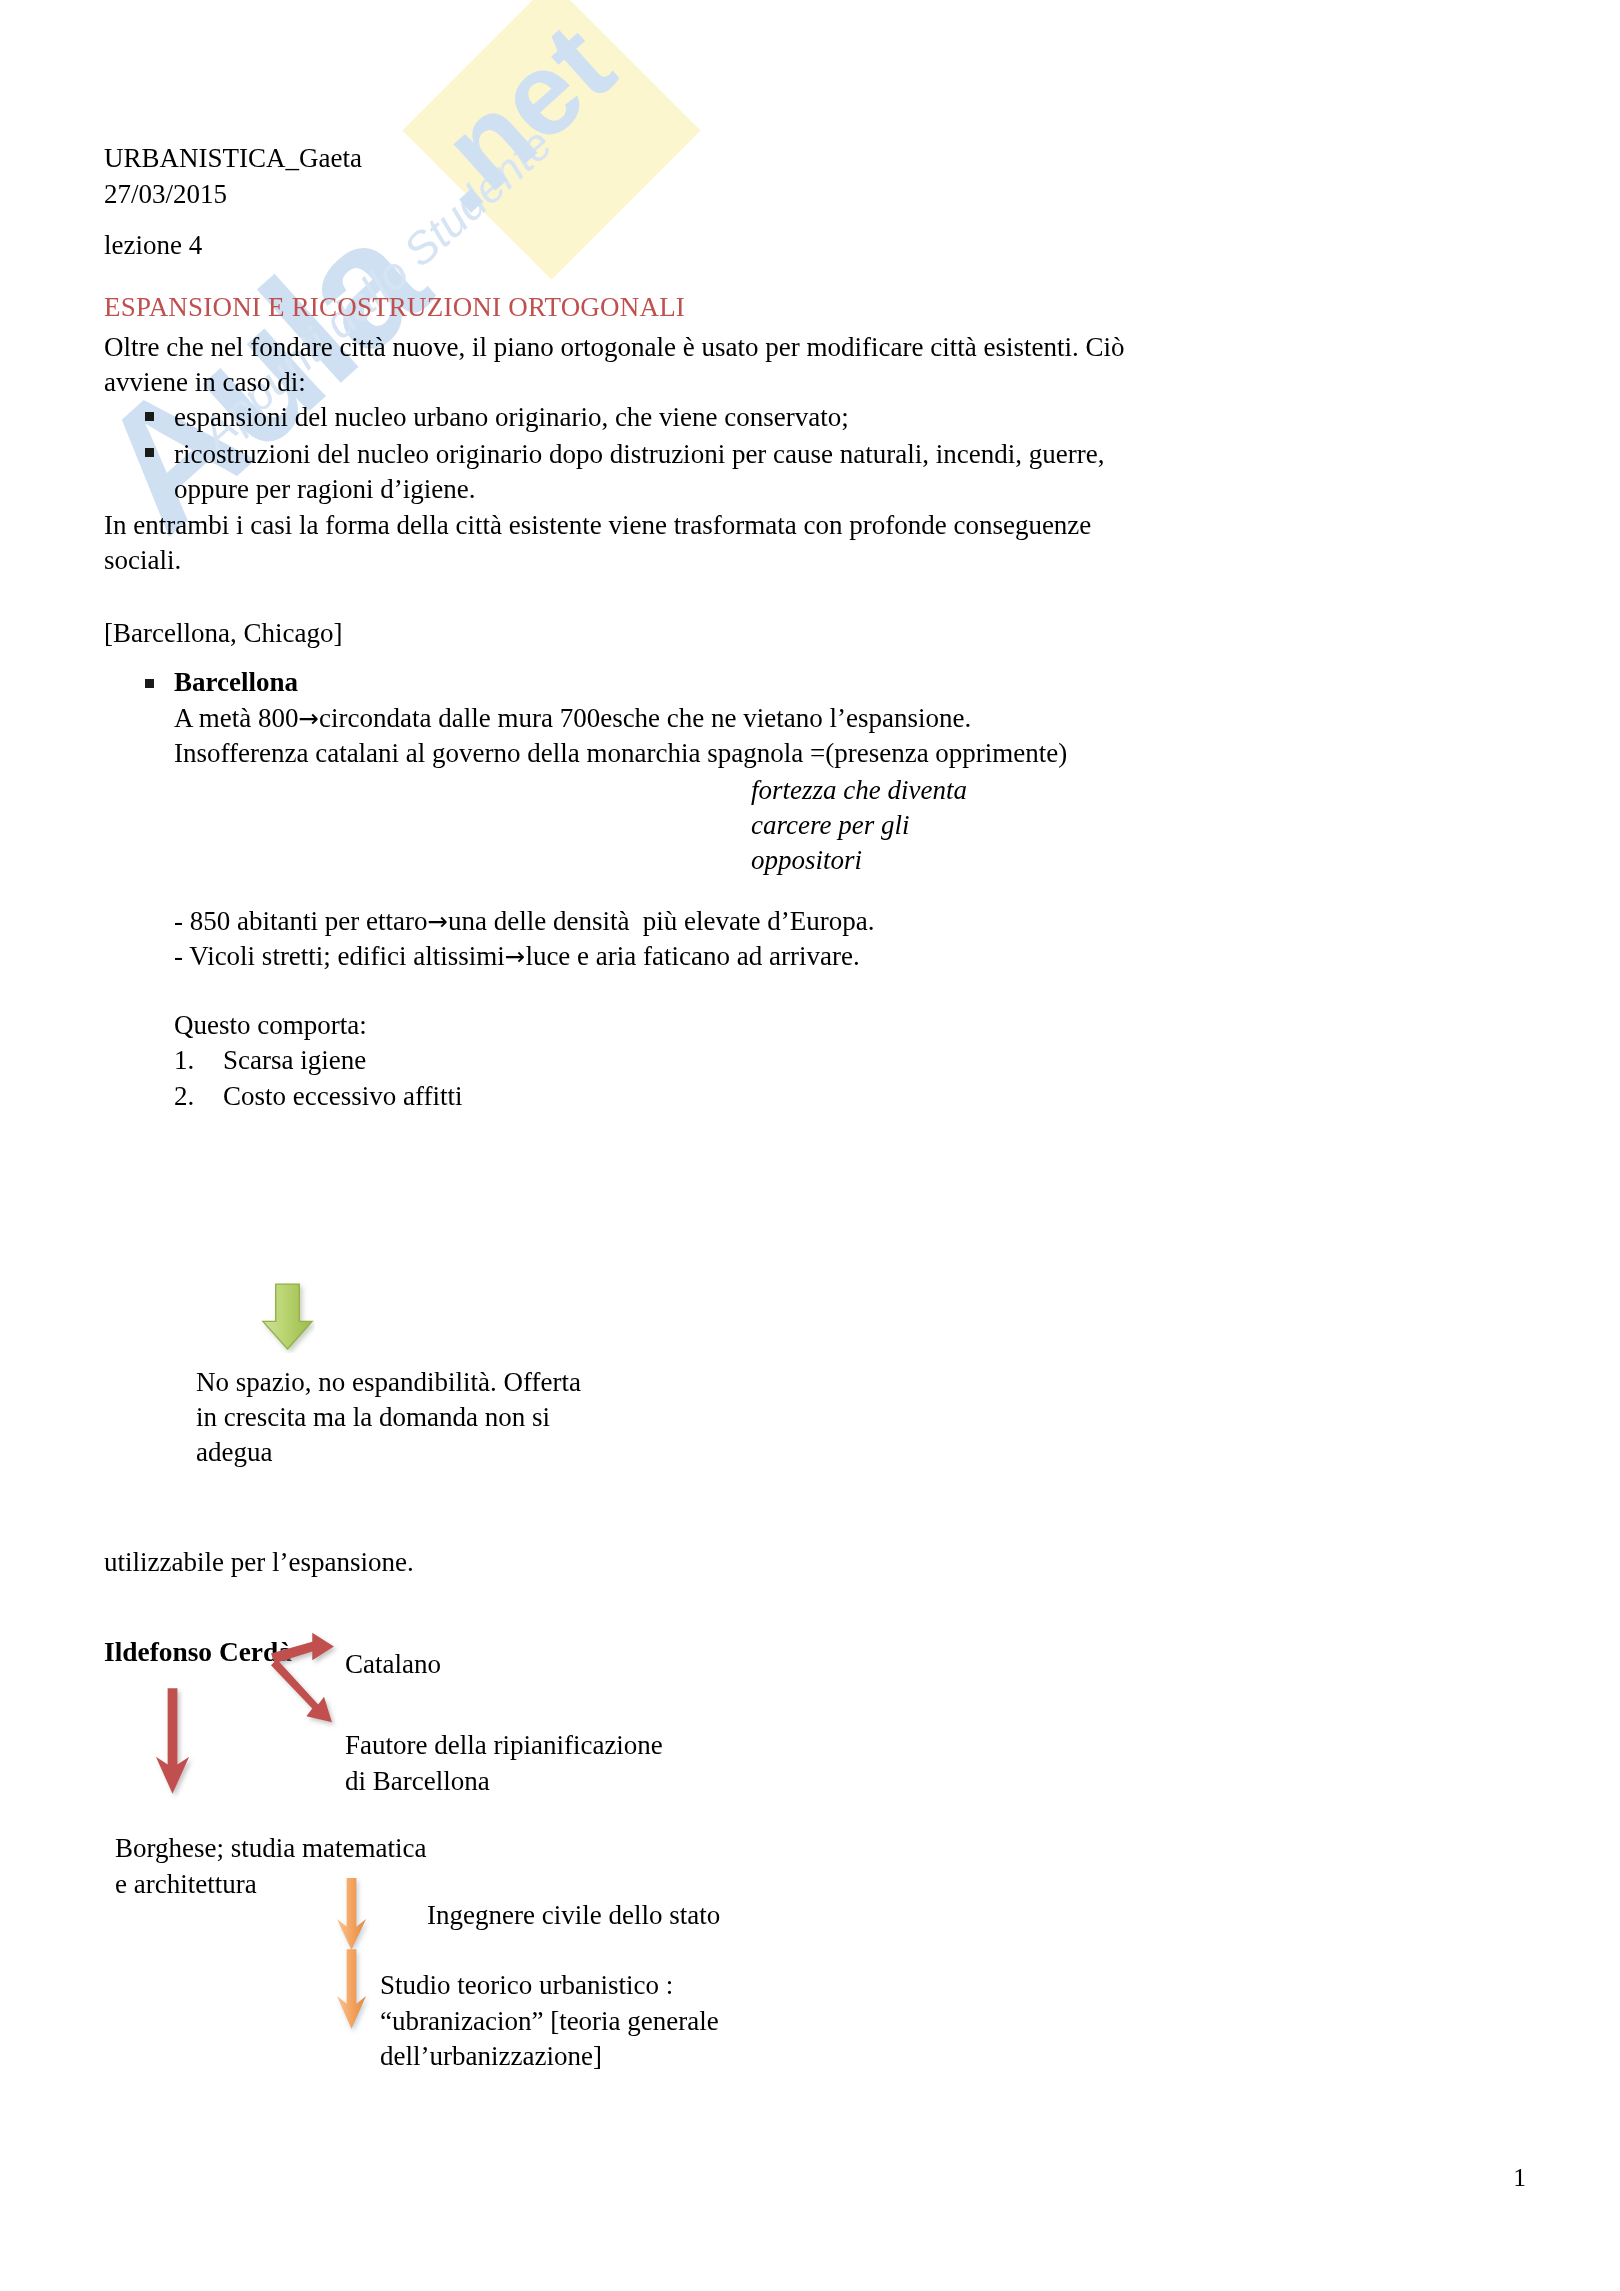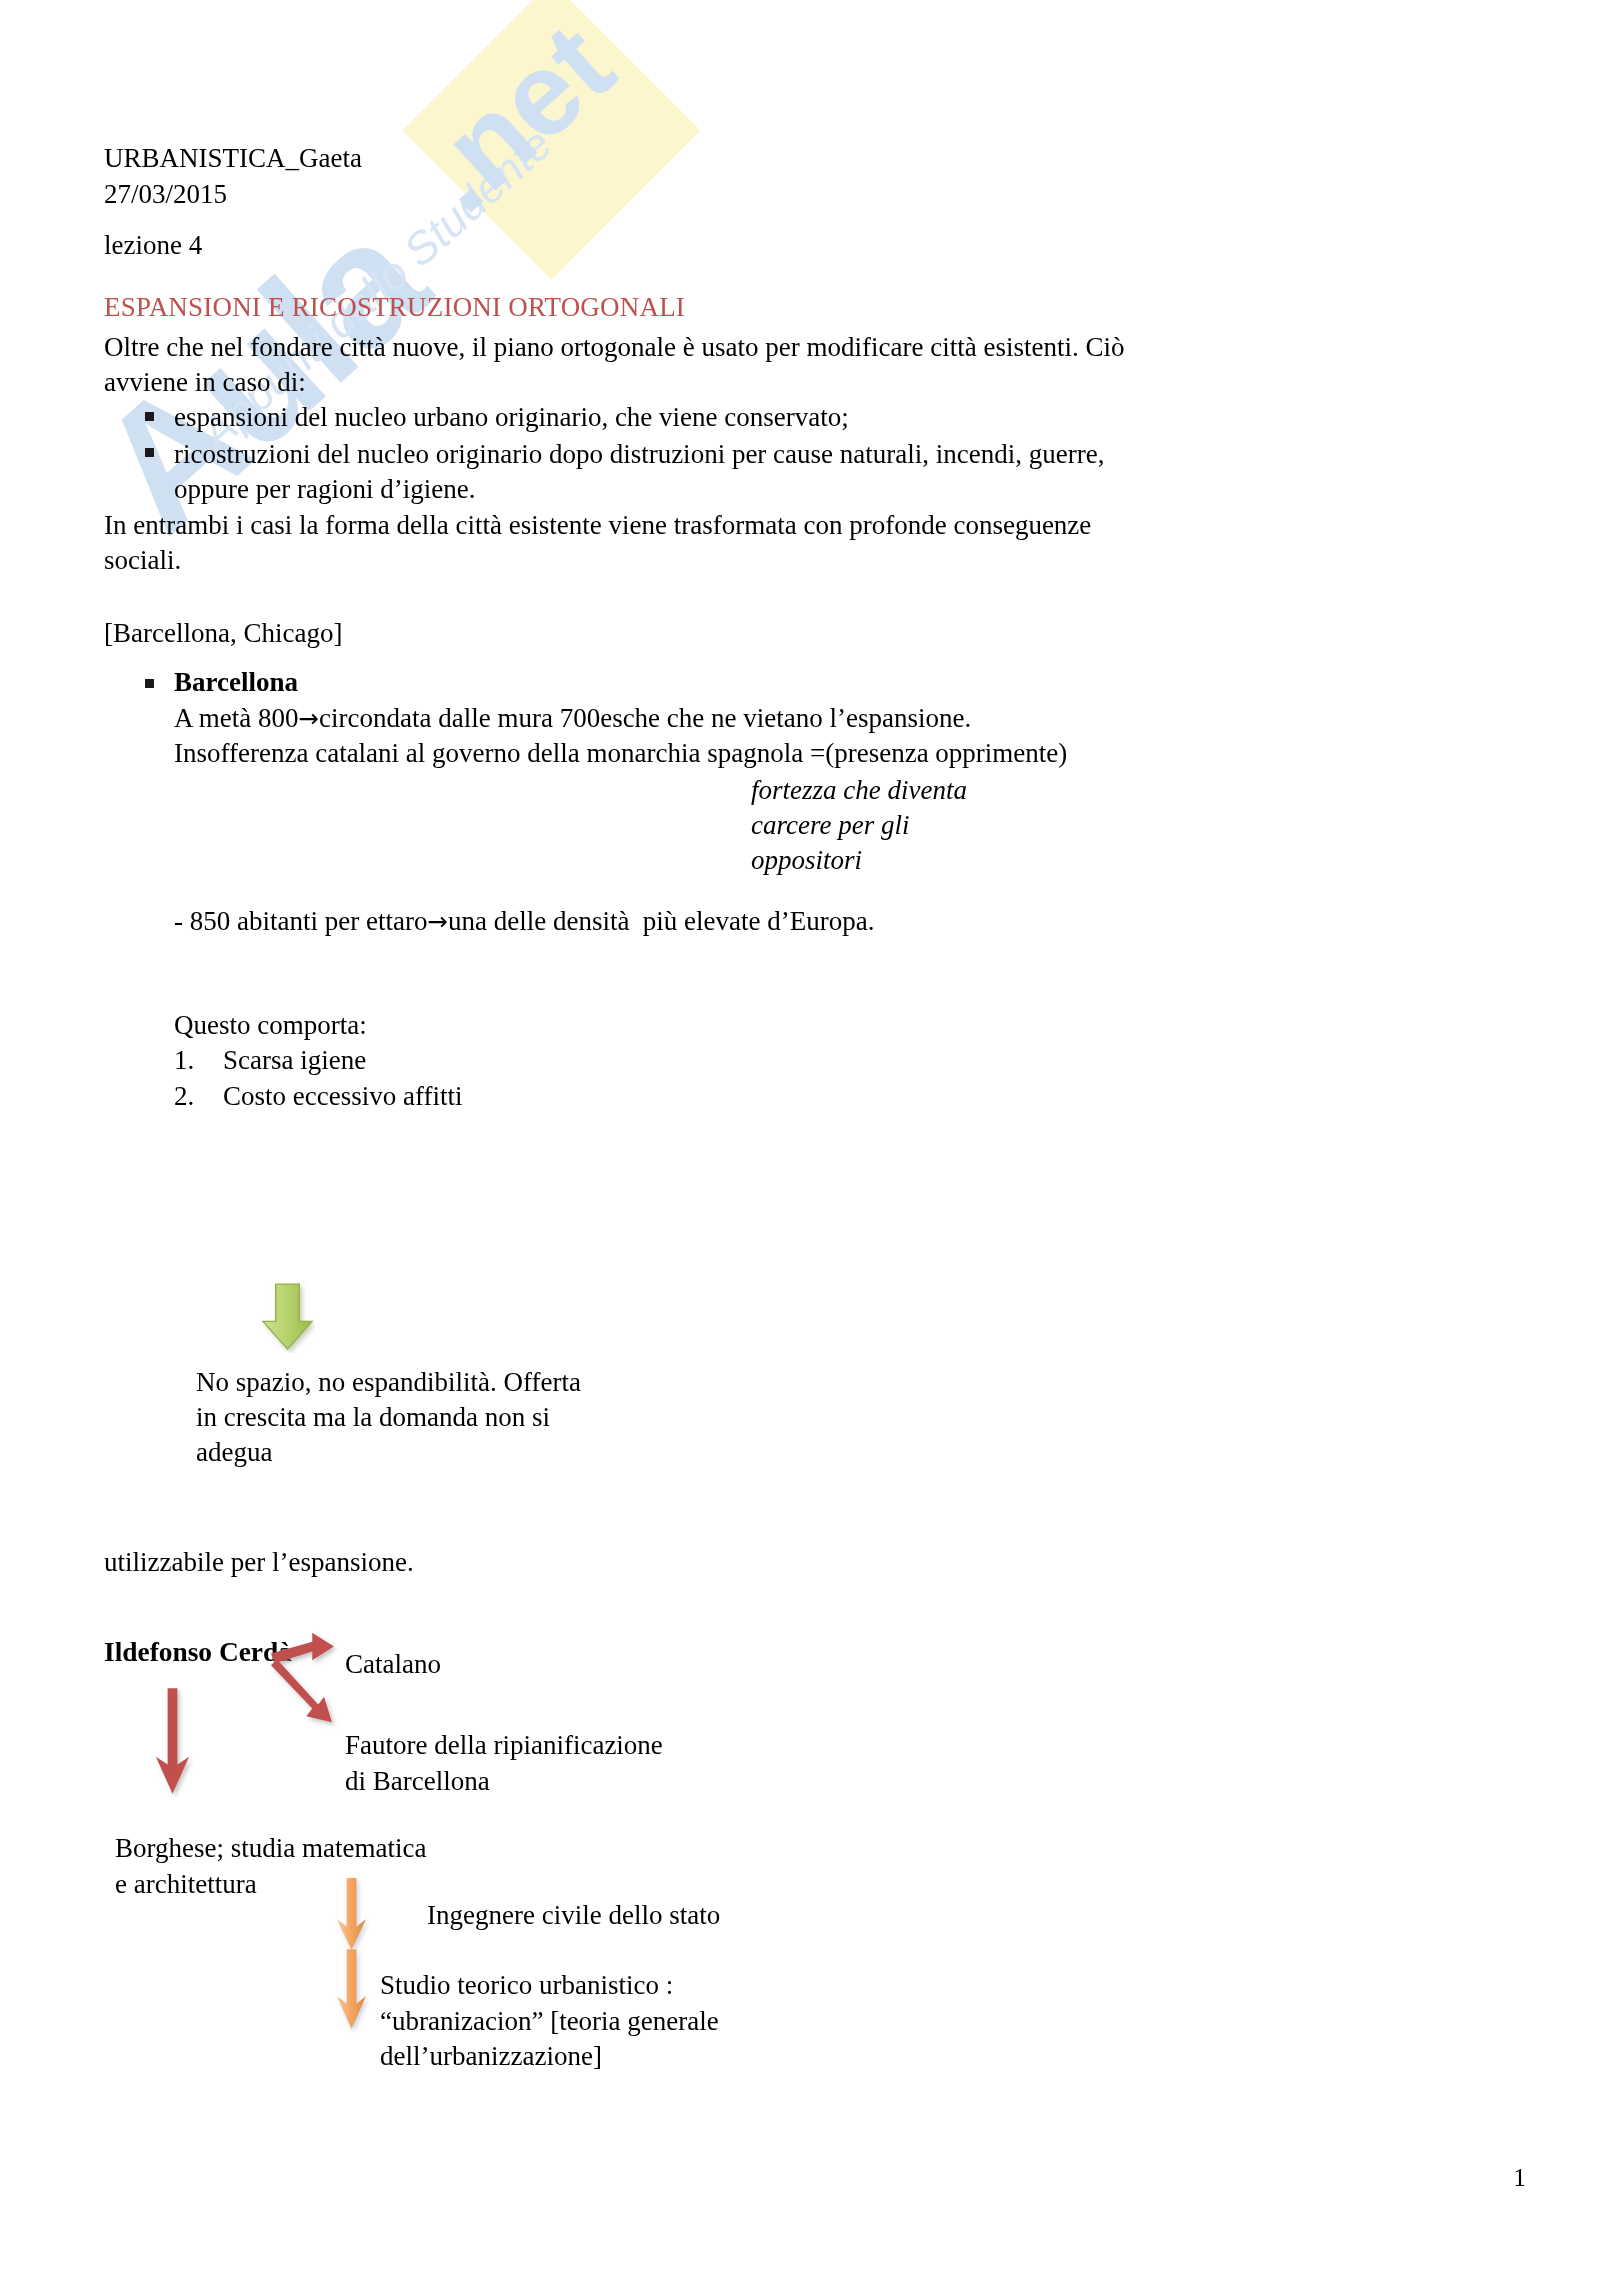--- a/index.html
+++ b/index.html
@@ -112,20 +112,21 @@
   <div class="blk" style="left:174px; top:683px; white-space:pre;"><span>A metà 800</span><span style="font-family:'DejaVu Sans',sans-serif; font-size:24.5px;">→</span><span>circondata dalle mura 700esche che ne vietano l’espansione.</span></div>
 
   <div class="txt" style="left:174px; top:718px;">Insofferenza catalani al governo della monarchia spagnola =(presenza opprimente)</div>
 
   <div class="txt ital" style="left:751px; top:755px;">fortezza che diventa</div>
   <div class="txt ital" style="left:751px; top:790px;">carcere per gli</div>
   <div class="txt ital" style="left:751px; top:825px;">oppositori</div>
 
   <div class="blk" style="left:174px; top:886px; white-space:pre;"><span>- 850 abitanti per ettaro</span><span style="font-family:'DejaVu Sans',sans-serif; font-size:24.5px;">→</span><span>una delle densità  più elevate d’Europa.</span></div>
 
+  <div class="blk" style="left:174px; top:921px; white-space:pre;"><span>- Vicoli stretti; edifici altissimi</span><span style="font-family:'DejaVu Sans',sans-serif; font-size:24.5px;">→</span><span>luce e aria faticano ad arrivare.</span></div>
 
   <div class="txt" style="left:174px; top:990px;">Questo comporta:</div>
 
   <div class="txt" style="left:174px; top:1025px;">1.</div>
   <div class="txt" style="left:223px; top:1025px;">Scarsa igiene</div>
 
   <div class="txt" style="left:174px; top:1061px;">2.</div>
   <div class="txt" style="left:223px; top:1061px;">Costo eccessivo affitti</div>
 
   <div class="green-arrow" style="left:260px; top:1266px; width:55px; height:71px;">

